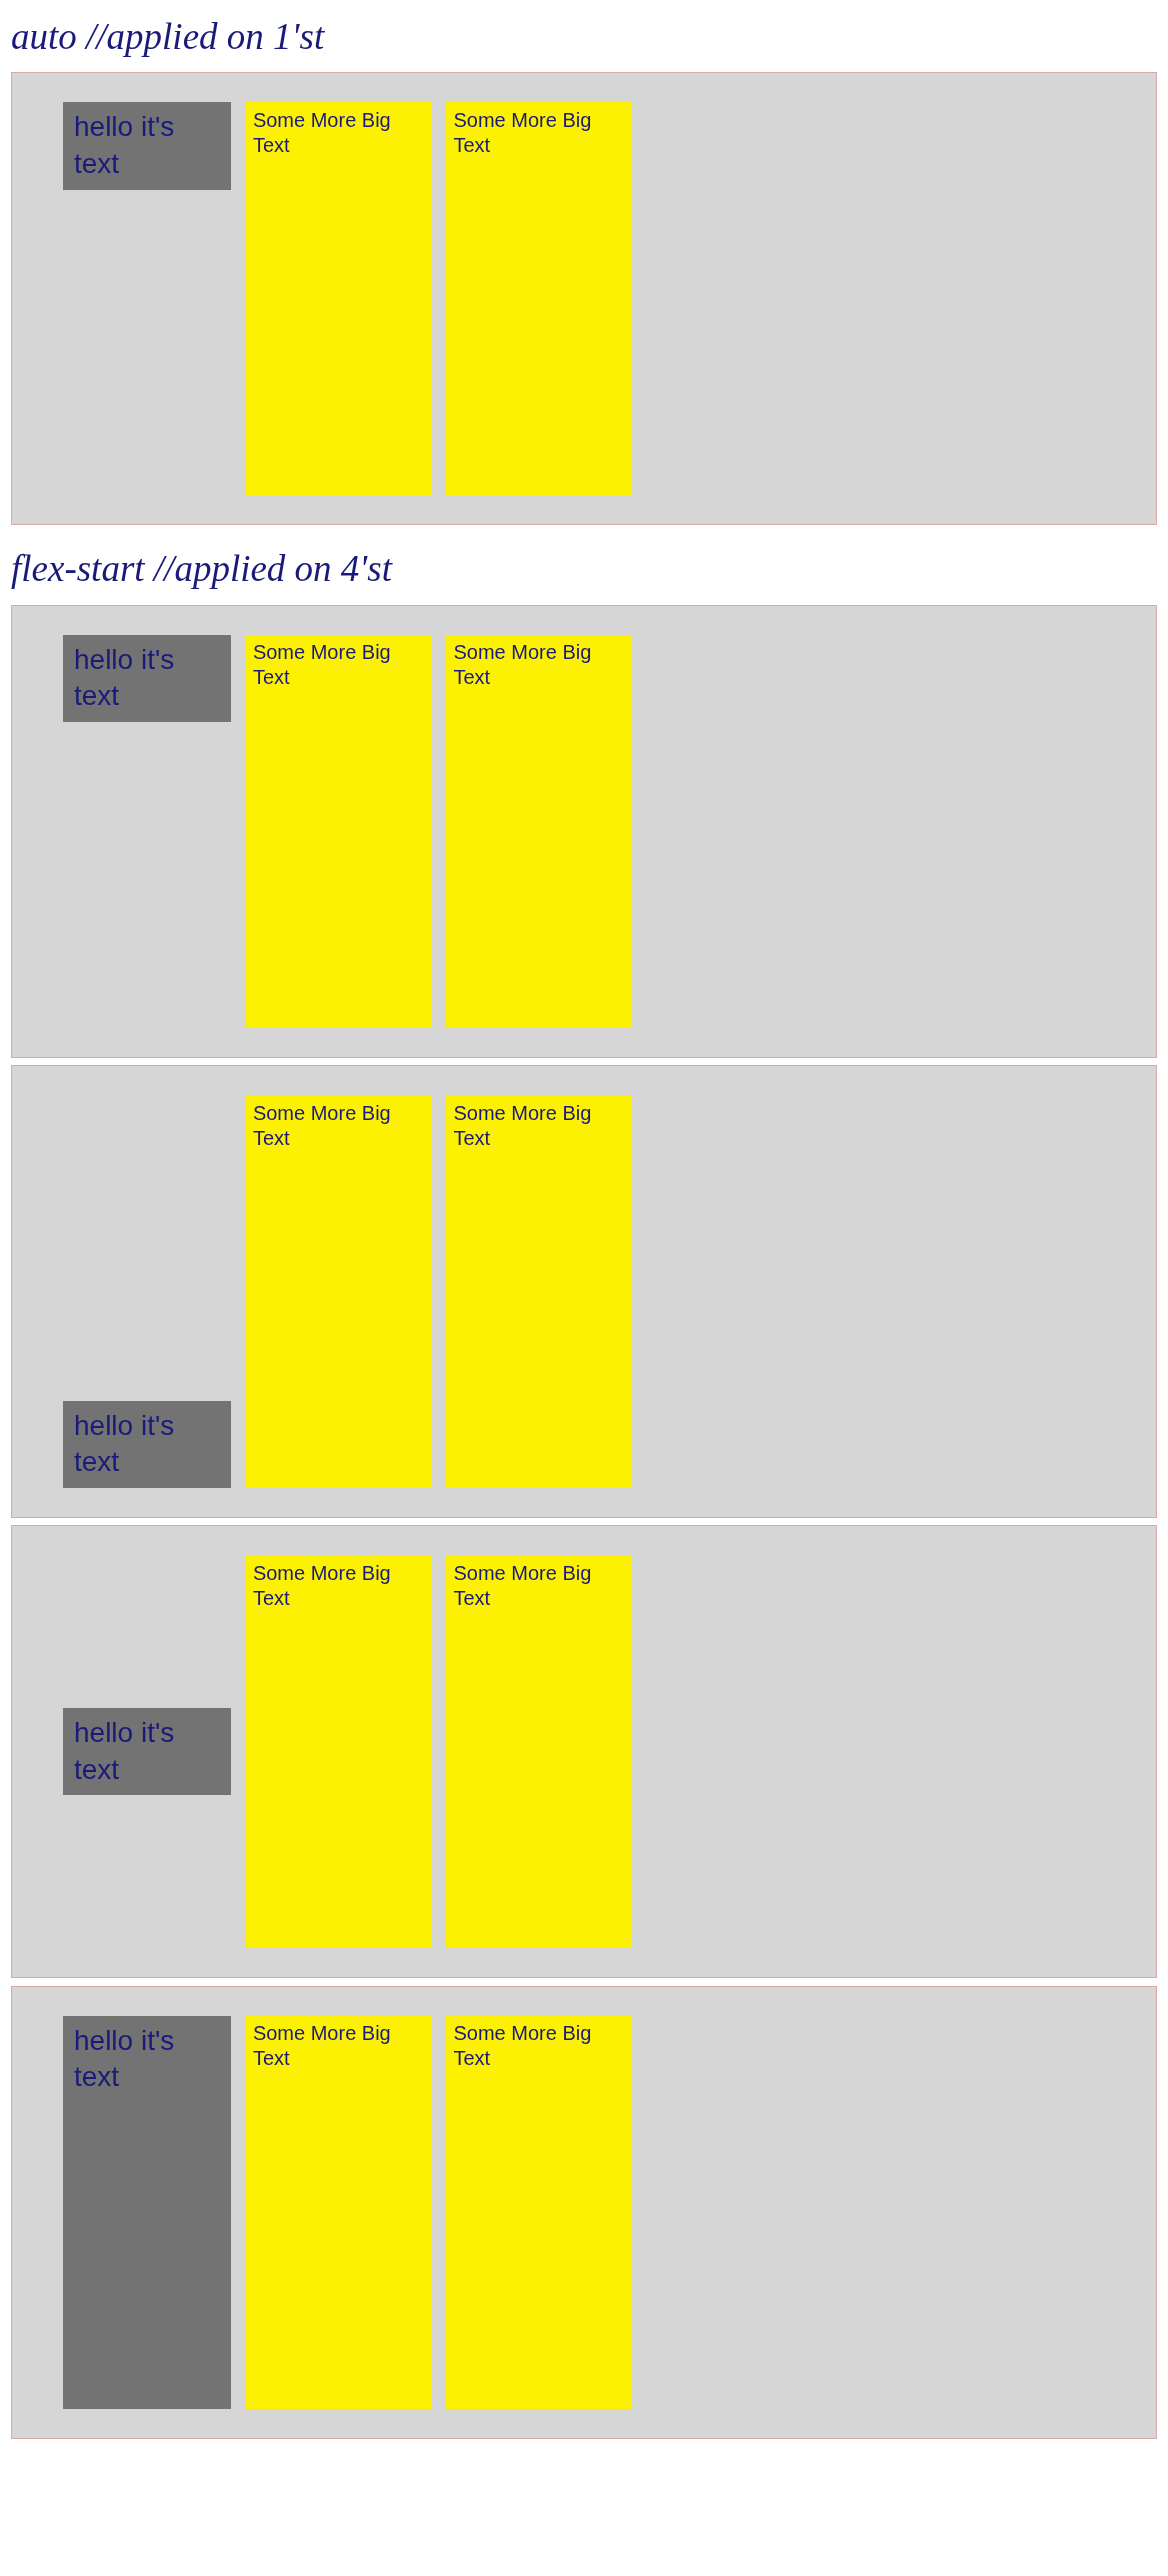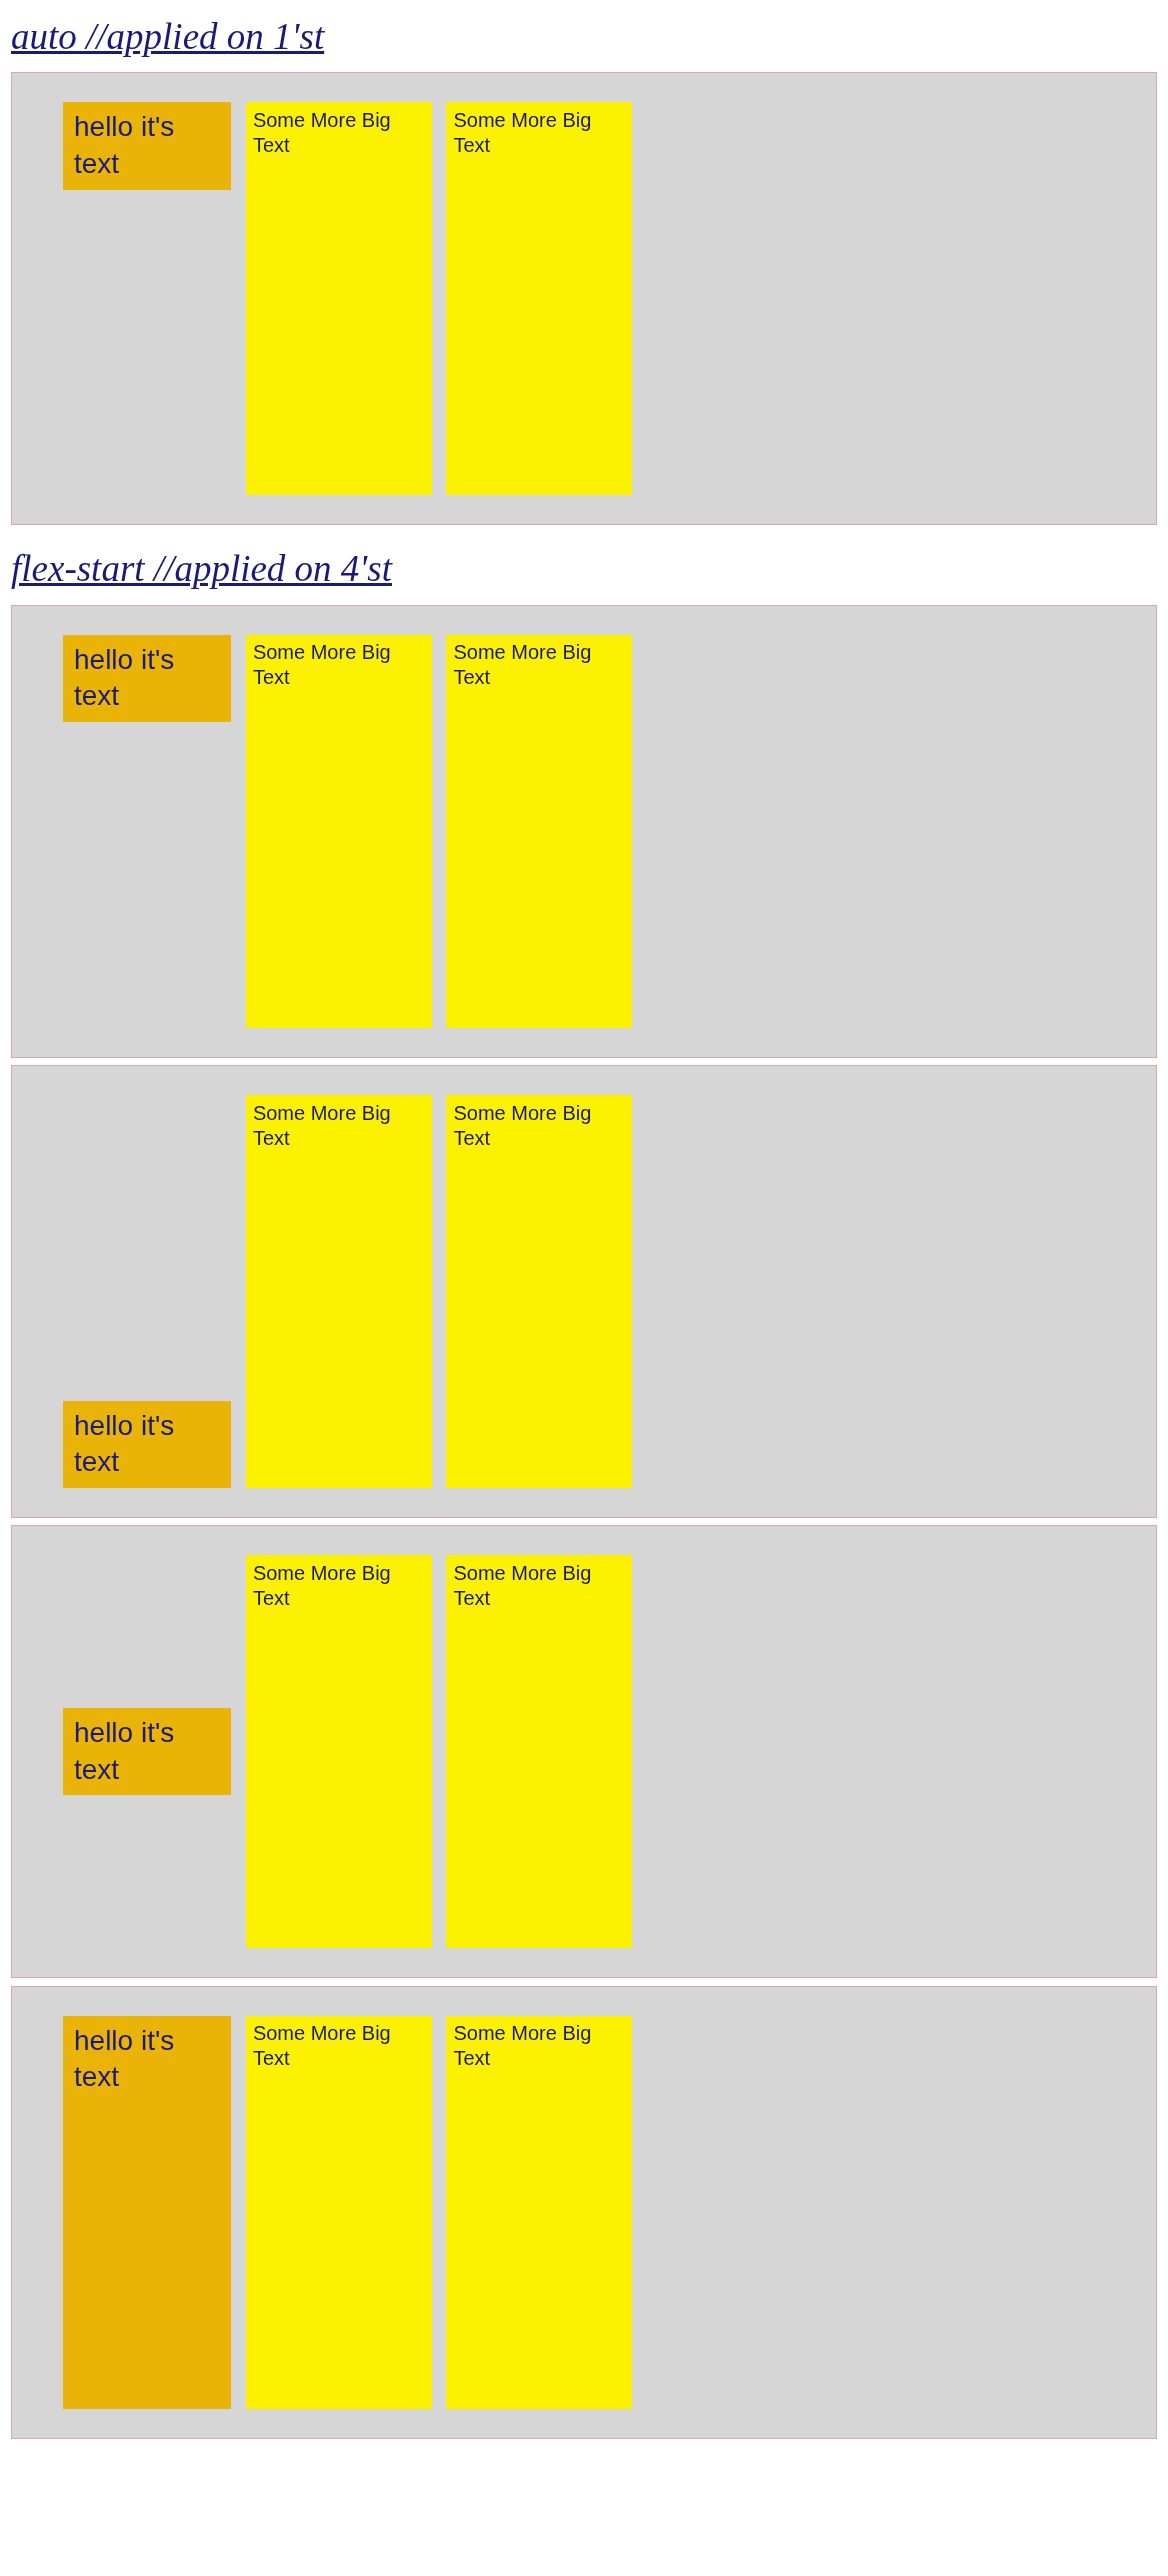--- a/index.html
+++ b/index.html
@@ -18,35 +18,34 @@
     .section {
       margin-bottom: 7.3px;
     }
     
     .section-title {
       font-style: italic;
       font-size: 37px;
       color: #1a1a7a;
       padding: 14.6px 11px 14.6px 11px;
       font-weight: normal;
-      text-decoration: underline;
     }
     
     .flex-container {
       display: flex;
       background: #d6d6d6;
       border: 0.7px solid #d9a8a8;
       height: 453px;
       padding: 29px 0 29px 51px;
       gap: 14.6px;
       margin: 0 11px;
     }
     
     .small-box {
-      background: #eab308;
+      background: #737373;
       width: 168px;
       color: #1a1a7a;
       font-size: 28px;
       font-family: Arial, sans-serif;
       padding: 7.3px 11px;
       line-height: 1.3;
     }
     
     .small-box.auto {
       align-self: flex-start;

